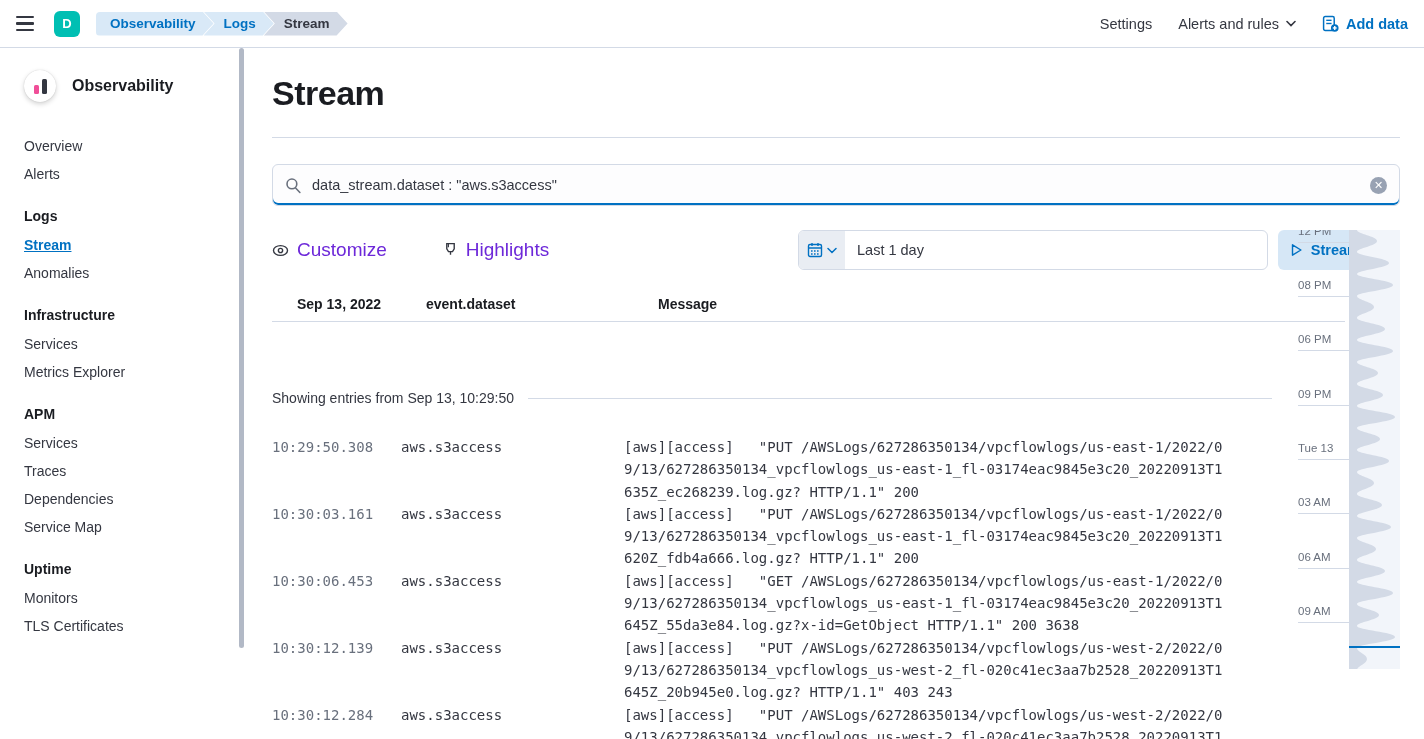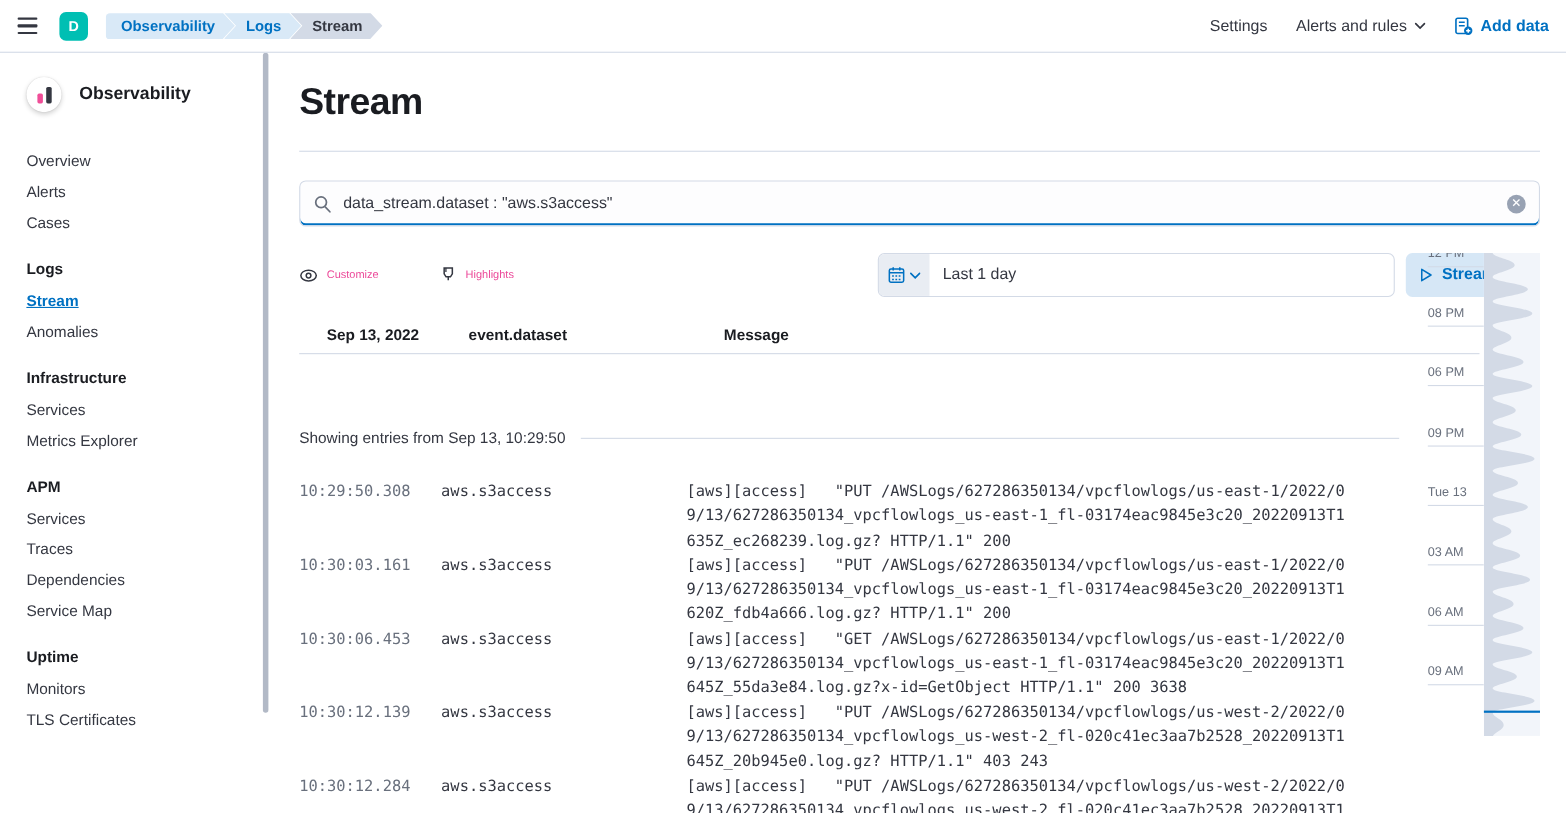--- a/index.html
+++ b/index.html
@@ -47,21 +47,21 @@
   .title-rule { border:none; border-top:1px solid #d3dae6; margin-top:24px; }
 
   .searchbar { margin-top:26px; height:42px; background:#fdfdfe; border:1px solid #d3dae6; border-radius:6px;
     display:flex; align-items:center; padding:0 12px; box-shadow:inset 0 -2px 0 #0071c2; position:relative; }
   .searchbar input { border:none; outline:none; background:transparent; flex:1; font-size:14.5px; color:#343741;
     font-family:inherit; margin-left:10px; }
   .clear-btn { width:17px; height:17px; border-radius:50%; background:#98a2b3; color:#fff; border:none; cursor:pointer;
     display:flex; align-items:center; justify-content:center; font-size:11px; line-height:1; }
 
   .toolbar { margin-top:24px; display:flex; align-items:center; height:40px; }
-  .tool-btn { display:flex; align-items:center; gap:8px; font-size:10px; color:#ec4899; background:none; border:none;
+  .tool-btn { display:flex; align-items:center; gap:8px; font-size:19px; color:#6d28d9; background:none; border:none;
     cursor:pointer; font-family:inherit; margin-right:56px; }
   .date-group { margin-left:auto; display:flex; align-items:stretch; height:40px; width:470px;
     border:1px solid #d3dae6; border-radius:6px; overflow:hidden; background:#fff; }
   .date-prepend { width:46px; background:#e9edf3; display:flex; align-items:center; justify-content:center; gap:4px; cursor:pointer; }
   .date-value { flex:1; display:flex; align-items:center; padding-left:12px; font-size:14.5px; color:#343741; cursor:pointer; }
   .stream-live { margin-left:10px; height:40px; width:122px; background:#d6e7f6; color:#0071c2; font-weight:600;
     font-size:14.5px; border:none; border-radius:6px; display:flex; align-items:center; justify-content:center; gap:8px;
     cursor:pointer; font-family:inherit; }
 
   .log-table-header { display:flex; margin-top:26px; font-size:14px; font-weight:700; color:#1a1c21;margin-left:25px; }
@@ -135,21 +135,20 @@
       <div class="logo-circle">
         <span class="logo-bar-pink"></span>
           <span class="logo-bar-dark"></span>
       </div>
       <div class="side-title">Observability</div>
     </div>
     <nav id="side-nav">
         <div class="nav-group">
           <a class="nav-item">Overview</a>
           <a class="nav-item">Alerts</a>
-          <a class="nav-item">Cases</a>
         </div>
         <div class="nav-group">
           <div class="nav-header">Logs</div>
           <a class="nav-item active">Stream</a>
           <a class="nav-item">Anomalies</a>
         </div>
         <div class="nav-group">
           <div class="nav-header">Infrastructure</div>
           <a class="nav-item">Services</a>
           <a class="nav-item">Metrics Explorer</a>

